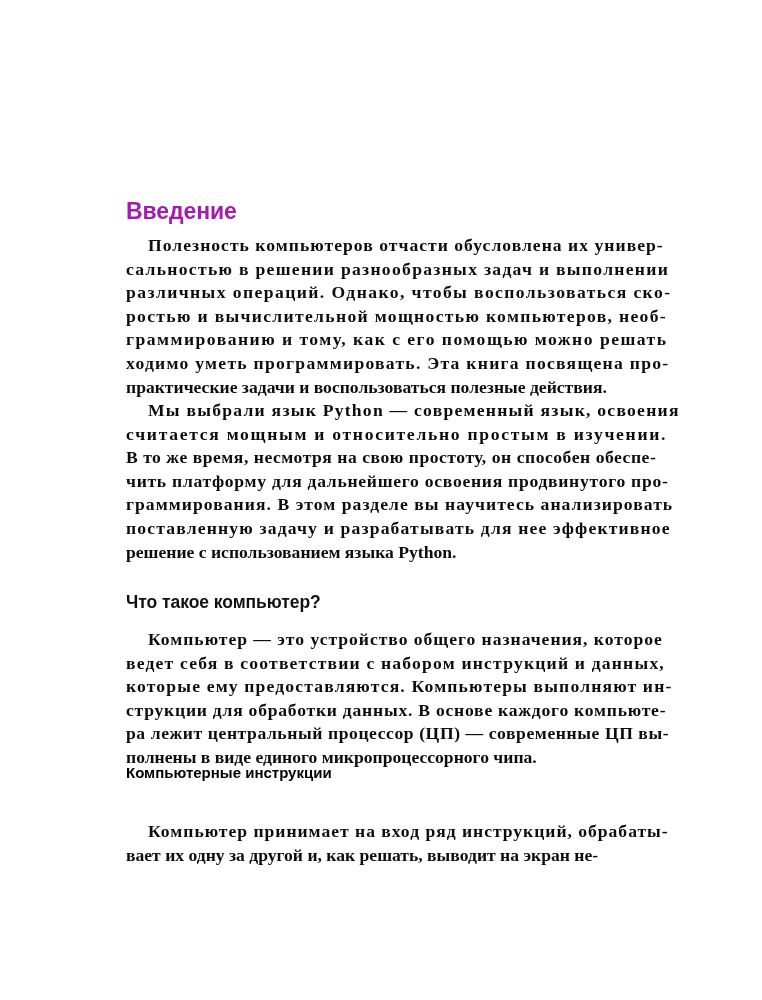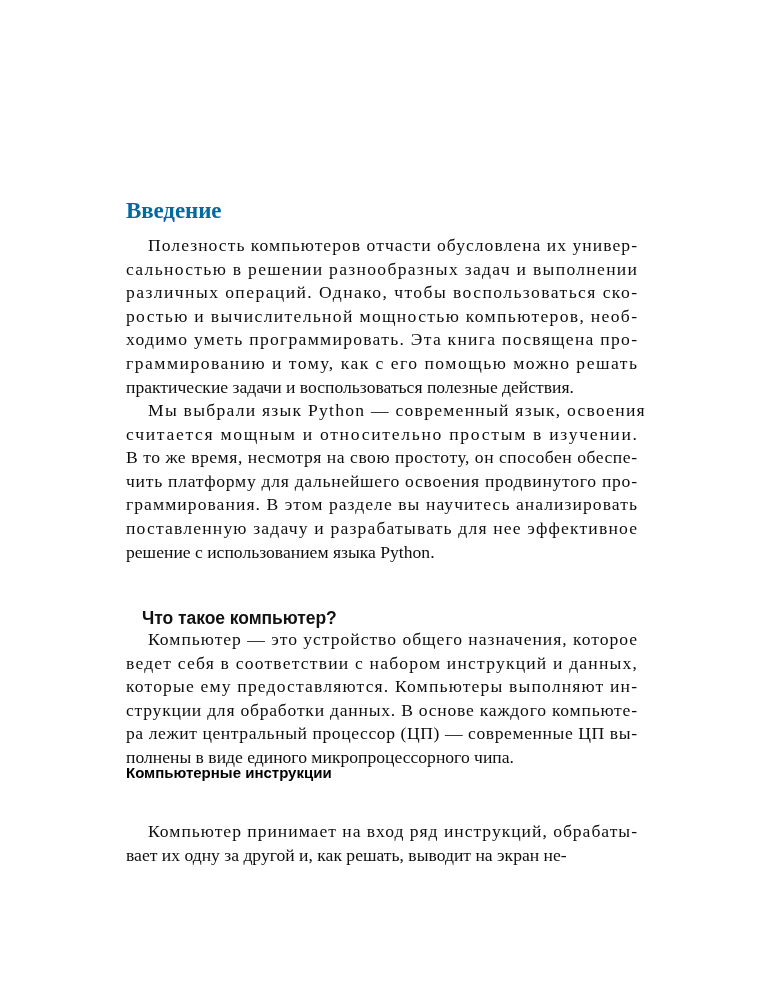--- a/index.html
+++ b/index.html
@@ -19,40 +19,40 @@
 
   
   .text-column {
     position: absolute;
     left: 126px;
     top: 0;
     width: 511px;
   }
 
   .h1 {
-    font-family: Liberation Serif, serif;
+    font-family: Liberation Sans, sans-serif;
     font-weight: 700;
     font-size: 23px;
     line-height: 26px;
-    color: #0369a1;
+    color: #a21caf;
     margin: 0;
     padding: 0;
     letter-spacing: -0.1px;
     position: absolute;
     top: 198px;
     left: 0;
   }
 
   .h2 {
     font-family: "Liberation Sans", sans-serif;
     font-weight: 700;
     font-size: 17.5px;
     line-height: 21px;
     color: #111111;
-    margin: 16px;
+    margin: 0;
     padding: 0;
     letter-spacing: -0.05px;
     position: absolute;
     top: 592px;
     left: 0;
   }
 
   .h3 {
     font-family: "Liberation Sans", sans-serif;
     font-weight: 700;
@@ -74,20 +74,21 @@
     text-align: justify;
     text-justify: inter-word;
     margin: 0;
     padding: 0;
     text-indent: 22px;
     position: absolute;
     left: 0;
     width: 511px;
     -webkit-hyphens: none;
     hyphens: none;
+    font-weight: bold;
   }
 
   
   .p-intro-1 { top: 234px; }
   .p-intro-2 { top: 399px; }
   .p-comp-1  { top: 628px; }
   .p-instr-1 { top: 820px; }
 
   
   .para .ln {
@@ -119,22 +120,22 @@
 
   <div class="text-column">
 
     <h1 class="h1">Введение</h1>
 
     <p class="para p-intro-1">
       <span class="ln first" style="letter-spacing: 1.02554px;">Полезность компьютеров отчасти обусловлена их универ-</span>
       <span class="ln" style="letter-spacing: 1.29688px;">сальностью в решении разнообразных задач и выполнении</span>
       <span class="ln" style="letter-spacing: 1.41333px;">различных операций. Однако, чтобы воспользоваться ско-</span>
       <span class="ln" style="letter-spacing: 1.32445px;">ростью и вычислительной мощностью компьютеров, необ-</span>
+      <span class="ln" style="letter-spacing: 1.4807px;">граммированию и тому, как с его помощью можно решать</span>
       <span class="ln" style="letter-spacing: 1.26828px;">ходимо уметь программировать. Эта книга посвящена про-</span>
-      <span class="ln" style="letter-spacing: 1.4807px;">граммированию и тому, как с его помощью можно решать</span>
       <span class="ln last">практические задачи и воспользоваться полезные действия.</span>
     </p>
 
     <p class="para p-intro-2">
       <span class="ln first" style="letter-spacing: 1.2449px;">Мы выбрали язык Python — современный язык, освоения</span>
       <span class="ln" style="letter-spacing: 1.70687px;">считается мощным и относительно простым в изучении.</span>
       <span class="ln" style="letter-spacing: 0.526302px;">В то же время, несмотря на свою простоту, он способен обеспе-</span>
       <span class="ln" style="letter-spacing: 0.72433px;">чить платформу для дальнейшего освоения продвинутого про-</span>
       <span class="ln" style="letter-spacing: 1.04744px;">граммирования. В этом разделе вы научитесь анализировать</span>
       <span class="ln" style="letter-spacing: 1.17101px;">поставленную задачу и разрабатывать для нее эффективное</span>

